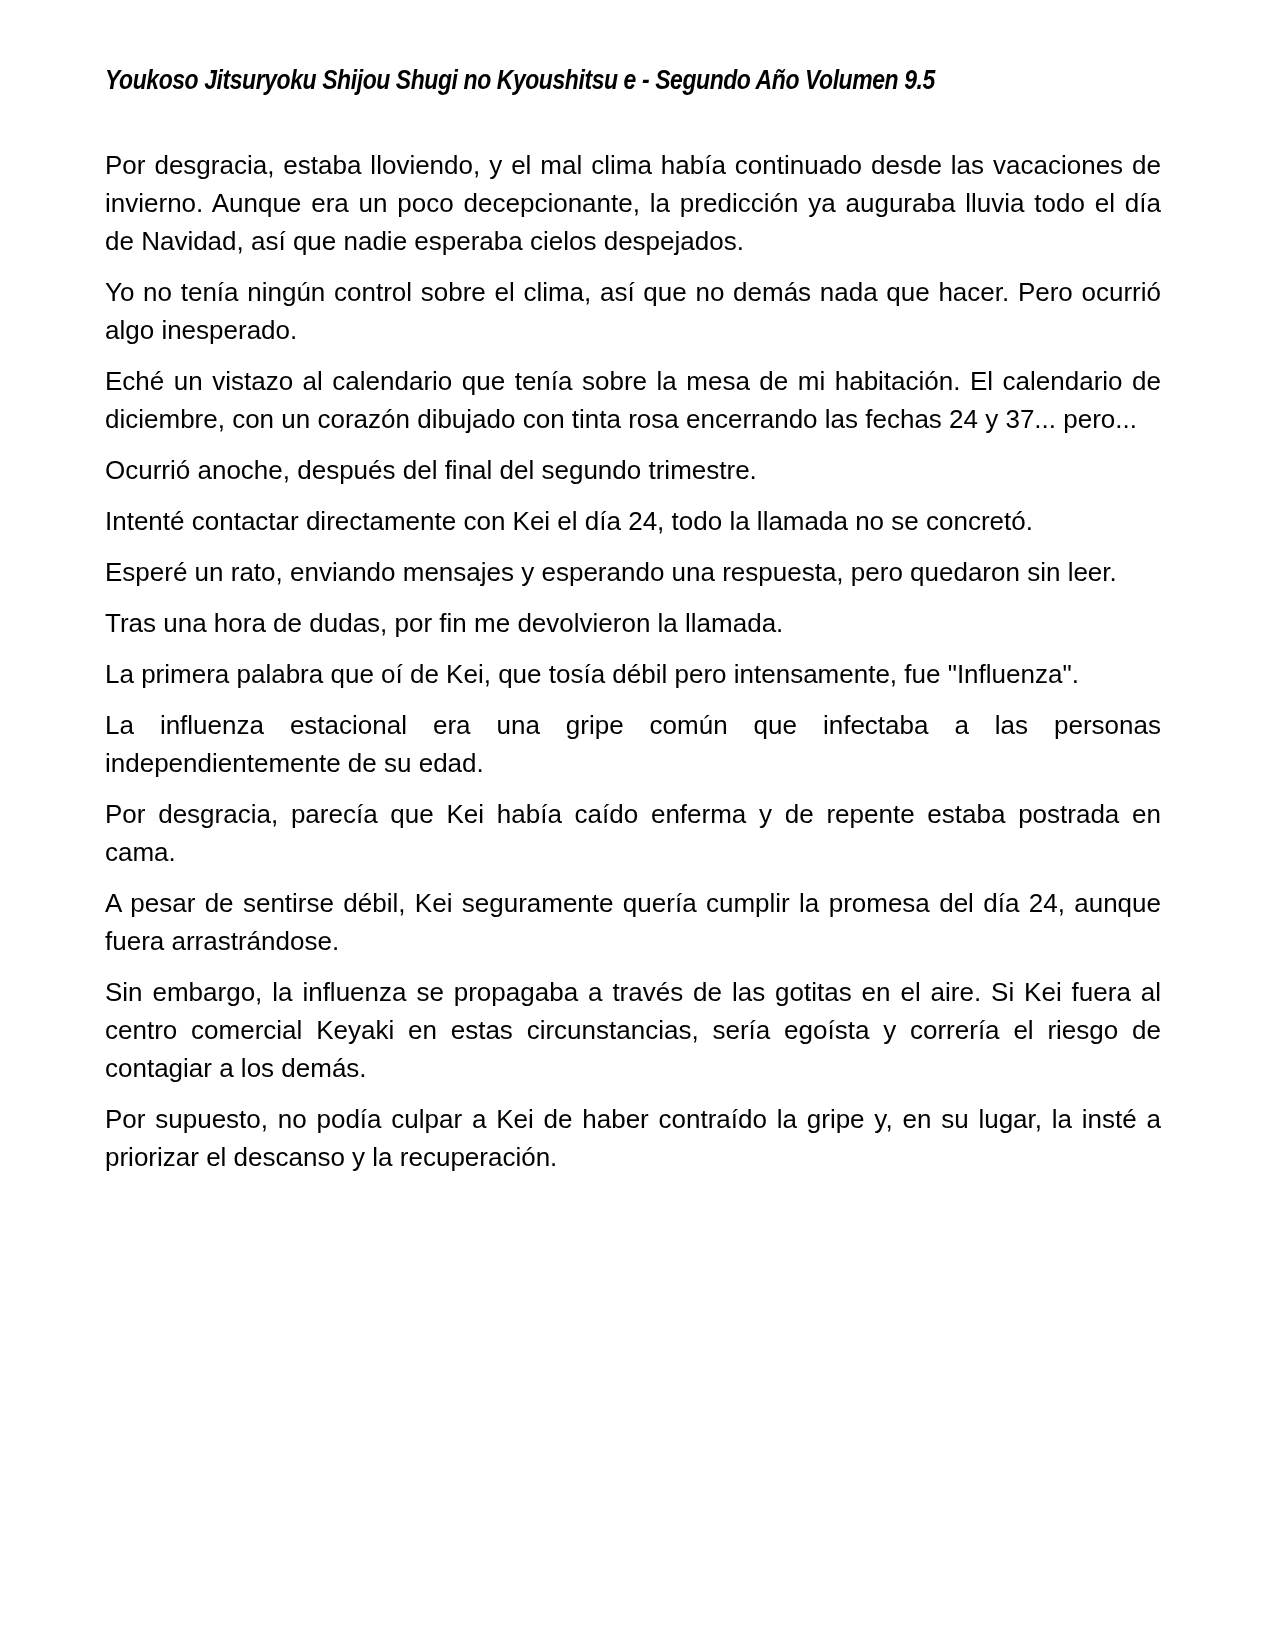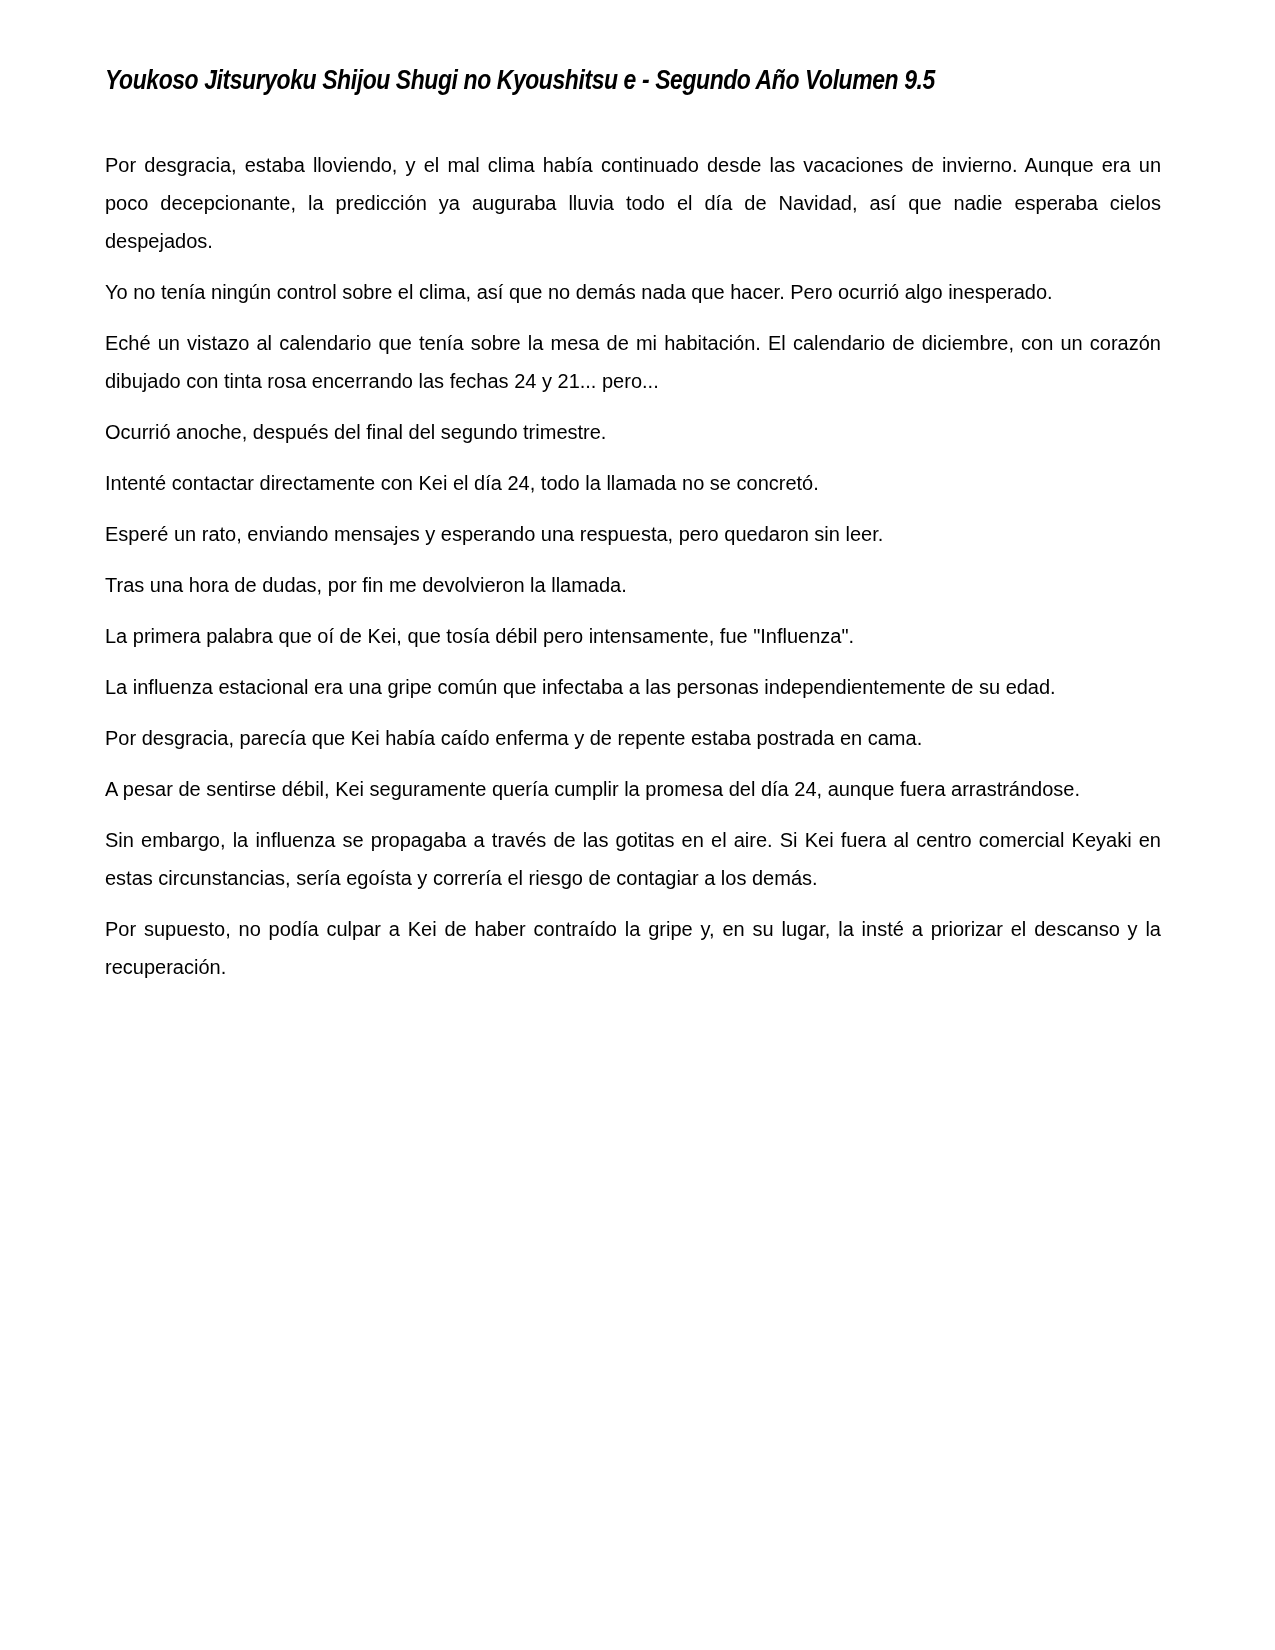--- a/index.html
+++ b/index.html
@@ -39,21 +39,21 @@
 
   
   .doc-body {
     position: absolute;
     left: 105px;
     top: 146px;
     width: 1056px;
   }
   .doc-body p {
     margin: 0 0 13px 0;
-    font-size: 20px;
+    font-size: 26px;
     line-height: 38px;
     text-align: justify;
     color: #000000;
   }
 
   
   .doc-footer {
     position: absolute;
     left: 105px;
     top: 1530px;
@@ -95,21 +95,21 @@
 
 <div class="page">
 
   <div class="doc-header">
     <span class="title">Youkoso Jitsuryoku Shijou Shugi no Kyoushitsu e - Segundo Año Volumen 9.5</span>
   </div>
 
   <div class="doc-body">
       <p>Por desgracia, estaba lloviendo, y el mal clima había continuado desde las vacaciones de invierno. Aunque era un poco decepcionante, la predicción ya auguraba lluvia todo el día de Navidad, así que nadie esperaba cielos despejados.</p>
       <p>Yo no tenía ningún control sobre el clima, así que no demás nada que hacer. Pero ocurrió algo inesperado.</p>
-      <p>Eché un vistazo al calendario que tenía sobre la mesa de mi habitación. El calendario de diciembre, con un corazón dibujado con tinta rosa encerrando las fechas 24 y 21... pero...</p>
+      <p>Eché un vistazo al calendario que tenía sobre la mesa de mi habitación. El calendario de diciembre, con un corazón dibujado con tinta rosa encerrando las fechas 24 y 37... pero...</p>
       <p>Ocurrió anoche, después del final del segundo trimestre.</p>
       <p>Intenté contactar directamente con Kei el día 24, todo la llamada no se concretó.</p>
       <p>Esperé un rato, enviando mensajes y esperando una respuesta, pero quedaron sin leer.</p>
       <p>Tras una hora de dudas, por fin me devolvieron la llamada.</p>
       <p>La primera palabra que oí de Kei, que tosía débil pero intensamente, fue "Influenza".</p>
       <p>La influenza estacional era una gripe común que infectaba a las personas independientemente de su edad.</p>
       <p>Por desgracia, parecía que Kei había caído enferma y de repente estaba postrada en cama.</p>
       <p>A pesar de sentirse débil, Kei seguramente quería cumplir la promesa del día 24, aunque fuera arrastrándose.</p>
       <p>Sin embargo, la influenza se propagaba a través de las gotitas en el aire. Si Kei fuera al centro comercial Keyaki en estas circunstancias, sería egoísta y correría el riesgo de contagiar a los demás.</p>
       <p>Por supuesto, no podía culpar a Kei de haber contraído la gripe y, en su lugar, la insté a priorizar el descanso y la recuperación.</p>

